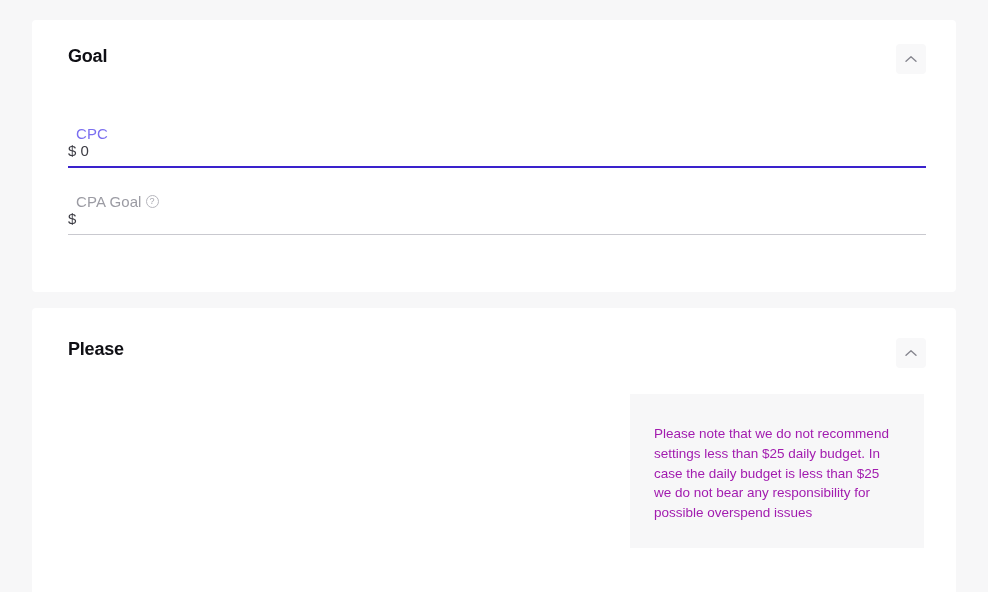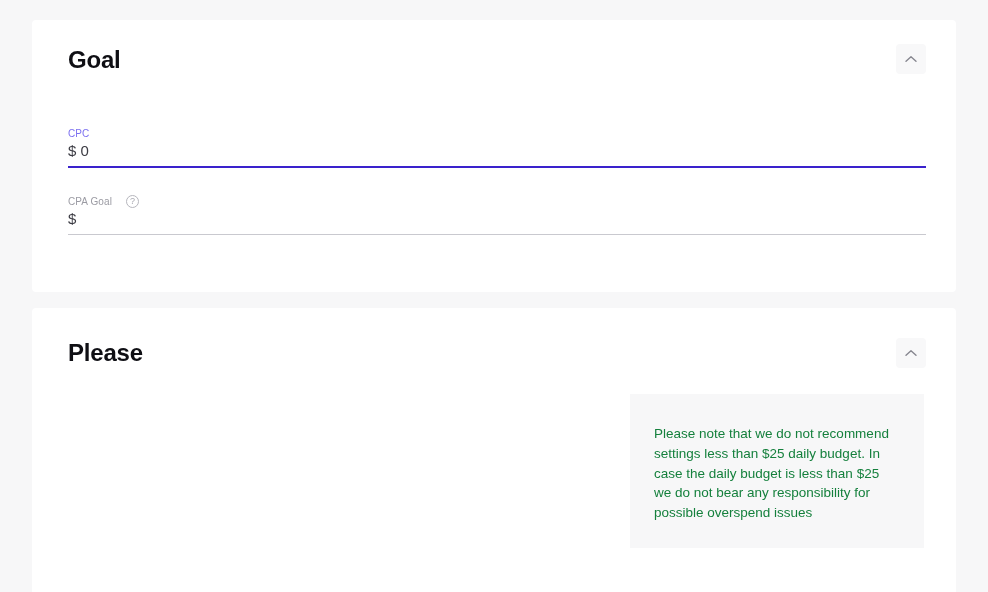--- a/index.html
+++ b/index.html
@@ -31,21 +31,21 @@
   }
 
   #budget-card {
     top: 308px;
     height: 300px;
   }
 
   .card-title {
     position: absolute;
     left: 36px;
-    font-size: 24px;
+    font-size: 18px;
     font-weight: bold;
     color: #0f0f14;
     letter-spacing: -0.2px;
     margin: 0;
   }
 
   #goal-card .card-title { top: 26px; }
   #budget-card .card-title { top: 31px; }
 
   .collapse-btn {
@@ -69,25 +69,26 @@
   .collapse-btn svg { display: block; }
 
   
   .field {
     position: absolute;
     left: 36px;
   }
 
   .field-label {
     display: block;
-    font-size: 10px;
+    font-size: 15px;
     color: #9b9ba3;
     line-height: 13px;
     letter-spacing: 0.1px;
     margin-bottom: 1px;
+    margin-left: 8px;
   }
 
   .field-label.accent { color: #7b6ff0; }
 
   .field-value {
     display: block;
     font-size: 15px;
     color: #3c3c44;
     line-height: 20px;
     padding-bottom: 5px;
@@ -103,21 +104,21 @@
     height: 2px;
     background: #3a22cc;
   }
 
   #field-cpc { top: 107px; width: 858px; }
   #field-cpa { top: 175px; width: 858px; }
 
   .label-row {
     display: flex;
     align-items: center;
-    gap: 14px;
+    gap: 4px;
     height: 13px;
     margin-bottom: 1px;
   }
 
   .label-row .field-label { margin-bottom: 0; }
 
   
   .help-icon {
     display: inline-flex;
     width: 13px;
@@ -144,21 +145,21 @@
     height: 154px;
     background: #f7f7f8;
     box-sizing: border-box;
     padding: 30px 24px;
   }
 
   #budget-notice p {
     margin: 0;
     font-size: 13.5px;
     line-height: 19.8px;
-    color: #15803d;
+    color: #a21caf;
   }
 </style>
 </head>
 <body>
 
 <section class="card" id="goal-card">
 
   <h2 class="card-title">Goal</h2>
 
   <button class="collapse-btn">

